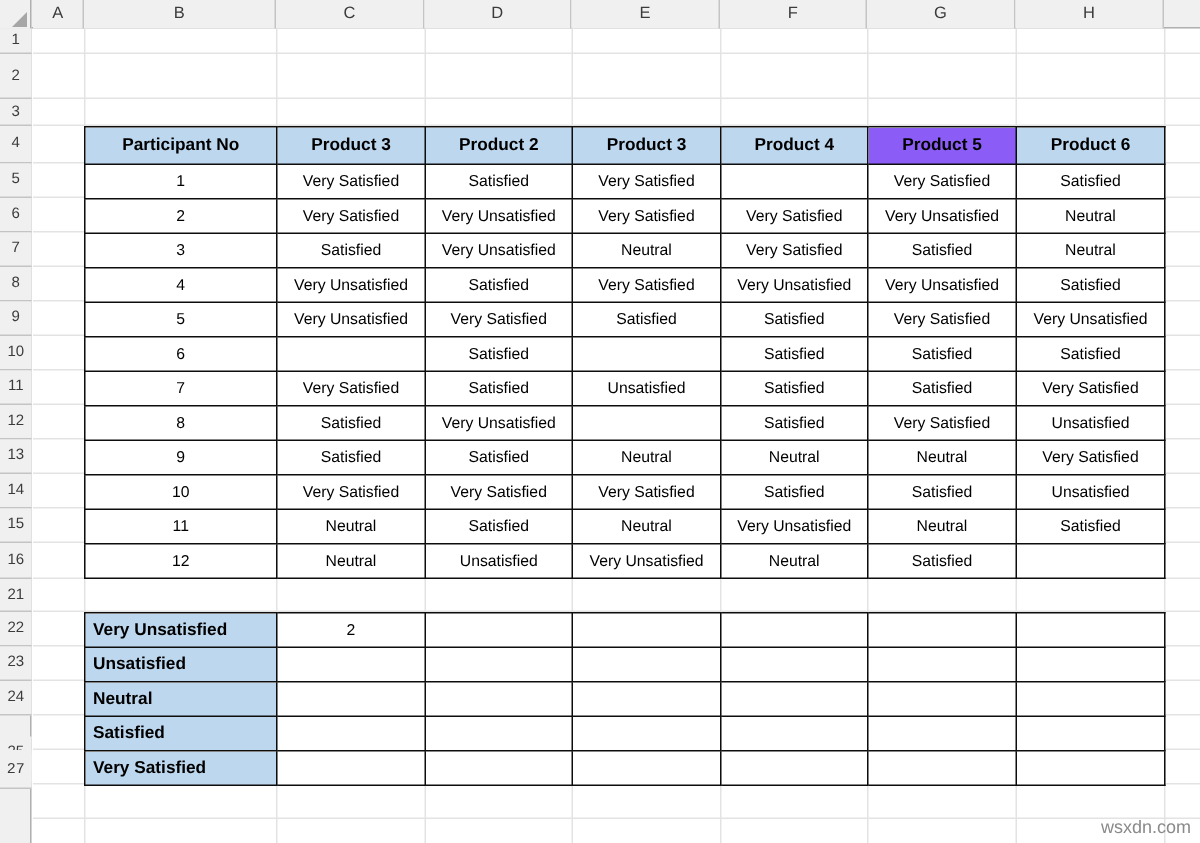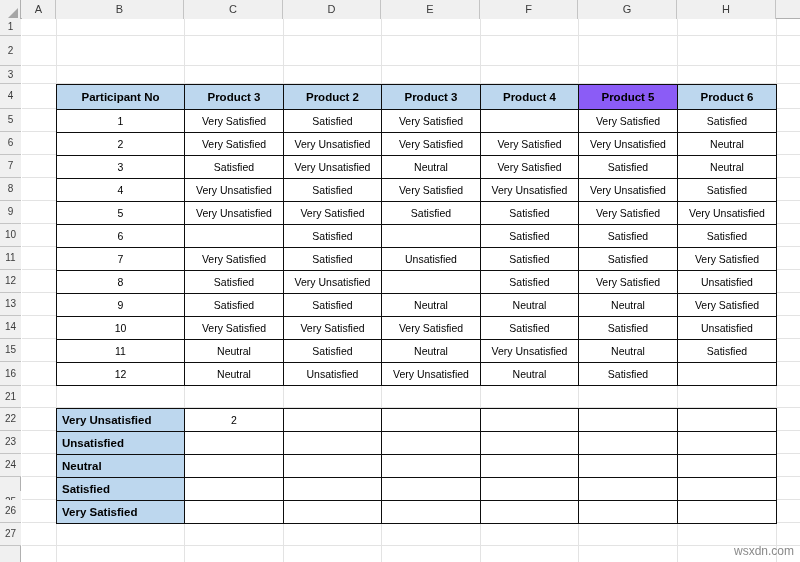--- a/index.html
+++ b/index.html
@@ -259,21 +259,21 @@
       <div class="row-head" style="top: 274px; height: 23px; line-height: 22px;">13</div>
       <div class="row-head" style="top: 297px; height: 23px; line-height: 22px;">14</div>
       <div class="row-head" style="top: 320px; height: 23px; line-height: 22px;">15</div>
       <div class="row-head" style="top: 343px; height: 24px; line-height: 23px;">16</div>
       <div class="row-head" style="top: 367px; height: 22px; line-height: 21px;">21</div>
       <div class="row-head" style="top: 389px; height: 23px; line-height: 22px;">22</div>
       <div class="row-head" style="top: 412px; height: 23px; line-height: 22px;">23</div>
       <div class="row-head" style="top: 435px; height: 23px; line-height: 22px;">24</div>
       <div class="row-head" style="top: 472px; height: 23px; line-height: 22px;">25</div>
       <div class="row-head" style="top: 481px; height: 23px; line-height: 22px;">26</div>
-      <div class="row-head" style="top: 504px; height: 23px; line-height: 22px;">27</div>
+      <div class="row-head" style="top: 484px; height: 23px; line-height: 22px; font-family: Liberation Mono, monospace;">27</div>
     </div>
 
 
   <table class="dtable" id="main-table" style="left: 56px; top: 84px; width: 720px;">
       <colgroup>
         <col style="width: 128px;">
         <col style="width: 99px;">
         <col style="width: 98px;">
         <col style="width: 99px;">
         <col style="width: 98px;">

